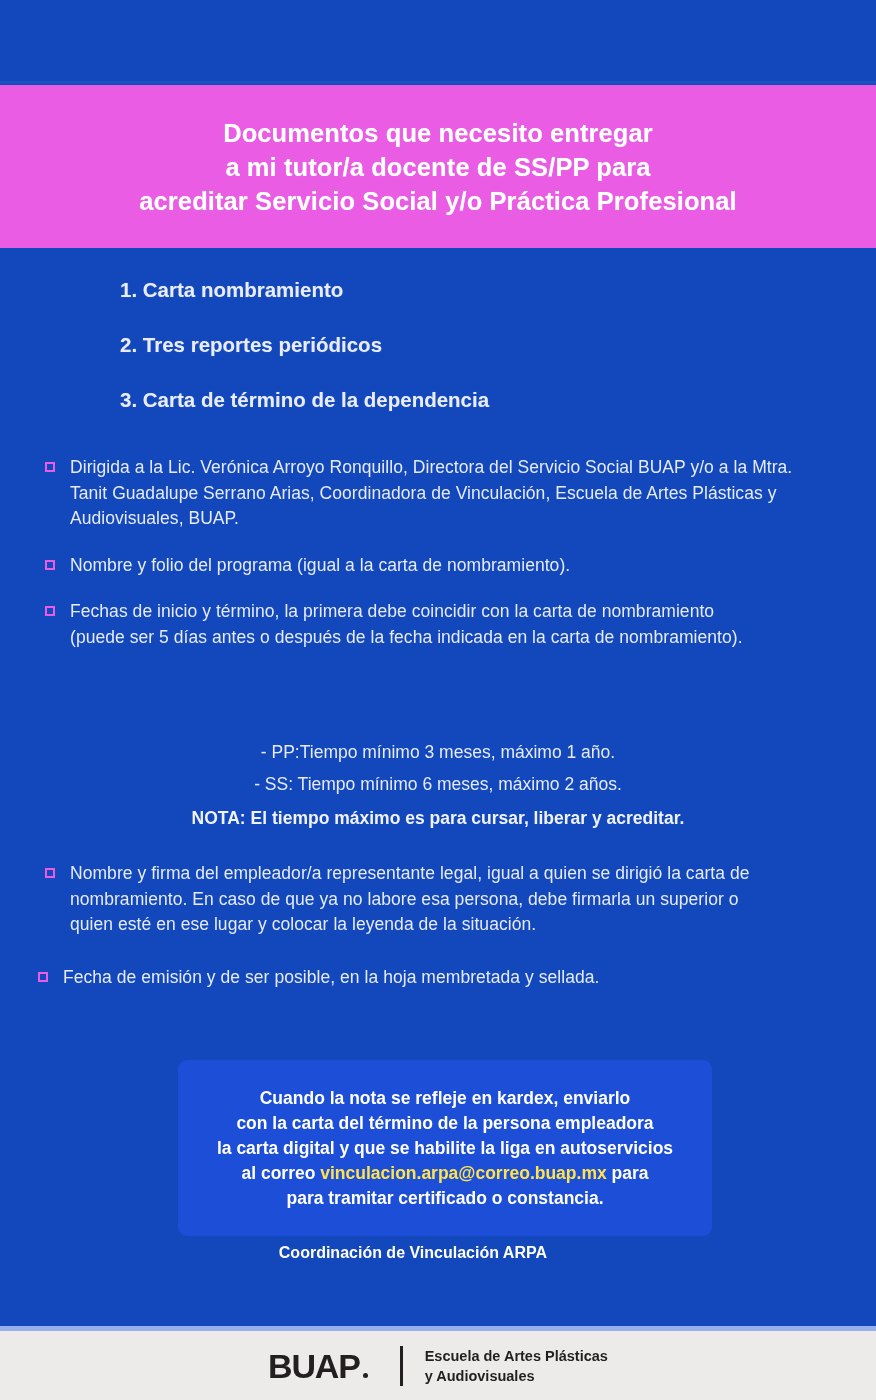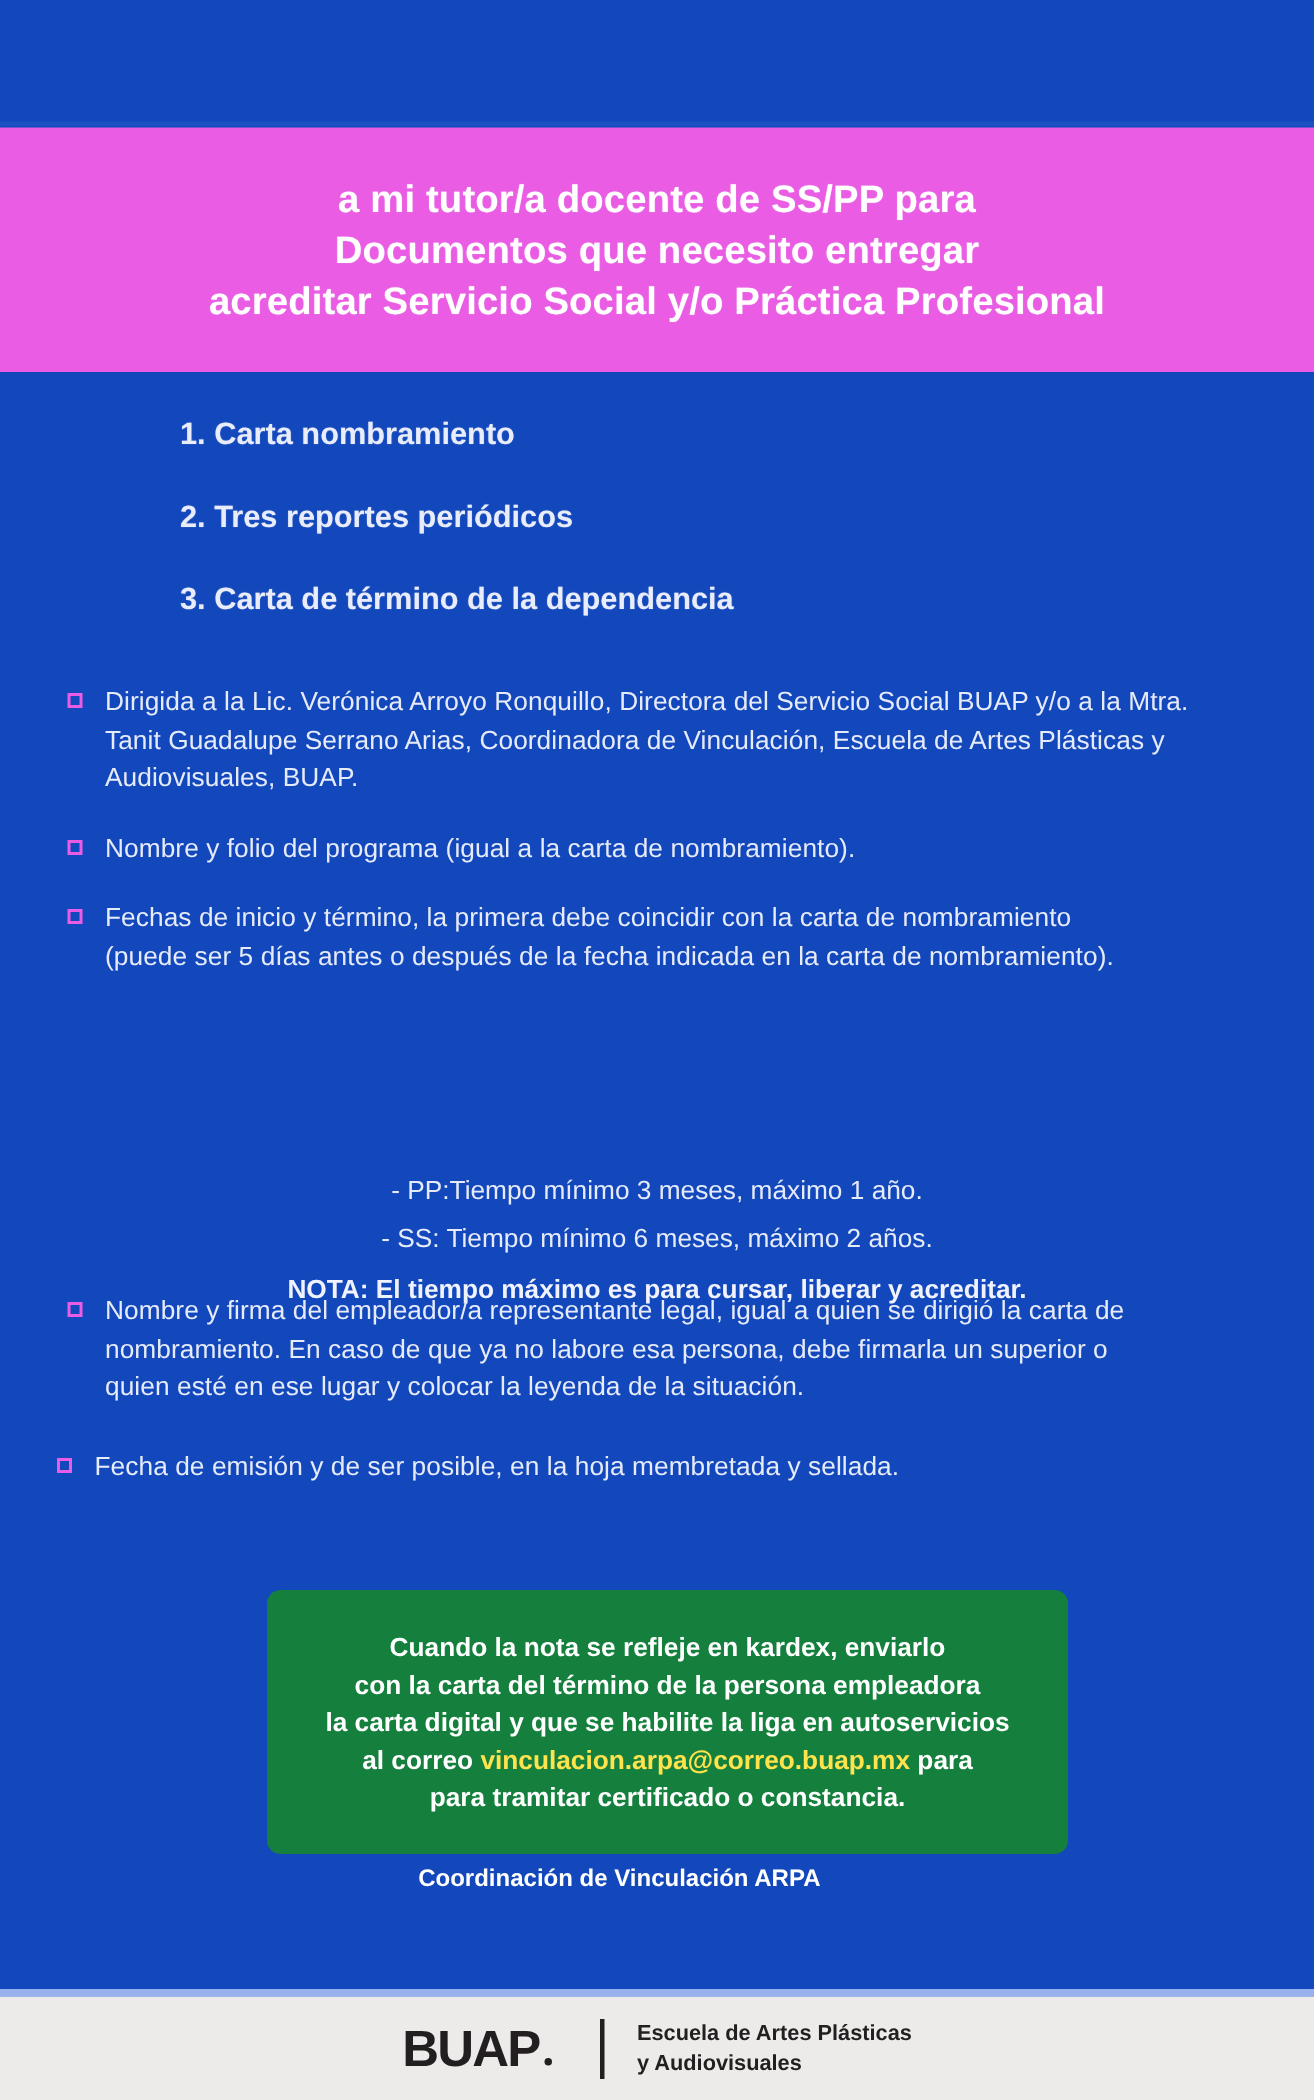--- a/index.html
+++ b/index.html
@@ -87,21 +87,21 @@
   .bullet .btext {
     color:#e6ebfa;
     font-size:17.5px;
     line-height:25.5px;
     letter-spacing:0.05px;
     font-weight:400;
   }
 
   
   .sublines {
-    position:absolute; left:0; top:778px;
+    position:absolute; left:0; top:737px;
     width:876px;
     text-align:center;
   }
   .subline {
     color:#e6ebfa;
     font-size:17.5px;
     line-height:31.5px;
     font-weight:400;
   }
   .subline.nota {
@@ -115,21 +115,21 @@
     position:absolute; left:0; top:861px;
     width:872px;
   }
   .bullets2 .bullet { margin-bottom:27px; }
 
   
   .infobox {
     position:absolute;
     left:178px; top:1060px;
     width:534px; height:176px;
-    background:#15803d;
+    background:#1d4ed8;
     border-radius:9px;
     display:flex; flex-direction:column;
     align-items:center; justify-content:center;
   }
   .infobox .iline {
     color:#ffffff;
     font-weight:bold;
     font-size:17.5px;
     line-height:25px;
     text-align:center;
@@ -200,22 +200,22 @@
 </style>
 </head>
 <body>
 
 <div class="poster">
 
   <div class="top-strip"></div>
   <div class="strip-line"></div>
 
   <div class="header-band">
+    <div class="hline">Documentos que necesito entregar</div>
     <div class="hline">a mi tutor/a docente de SS/PP para</div>
-    <div class="hline">Documentos que necesito entregar</div>
     <div class="hline">acreditar Servicio Social y/o Práctica Profesional</div>
   </div>
 
   <div class="numbered">
     <div class="num-item">1. Carta nombramiento</div>
     <div class="num-item">2. Tres reportes periódicos</div>
     <div class="num-item">3. Carta de término de la dependencia</div>
   </div>
 
   <div class="bullets">

